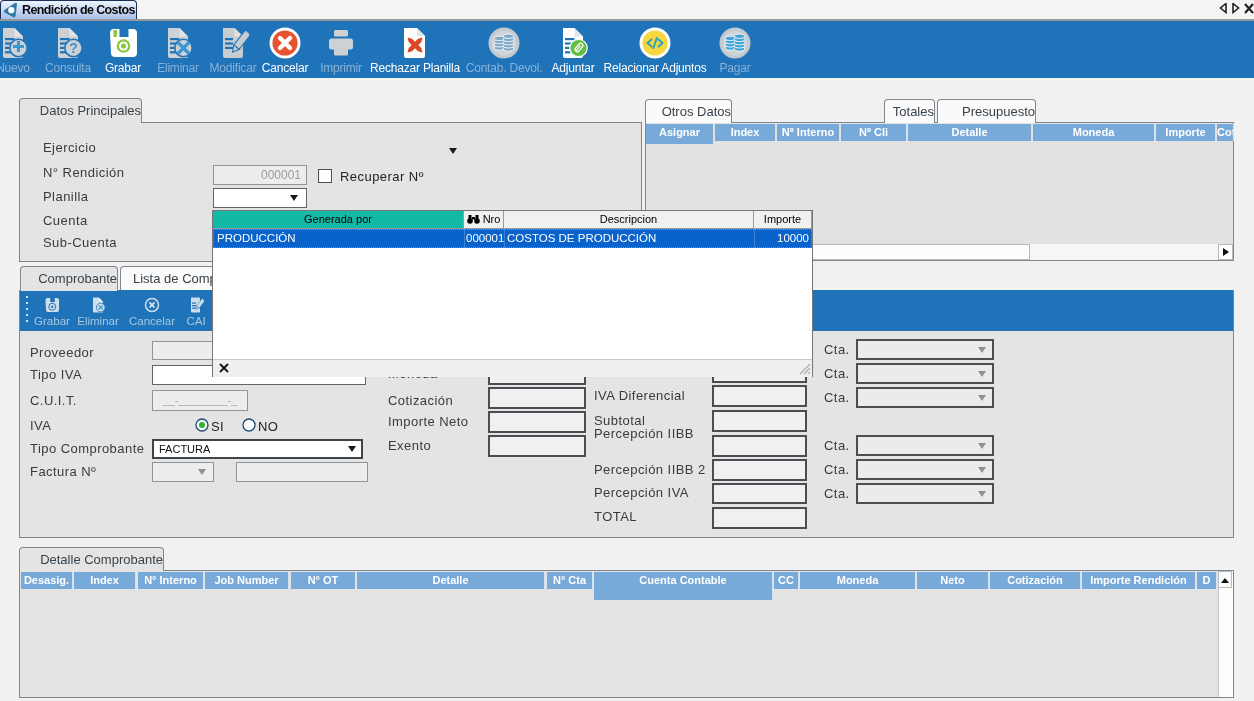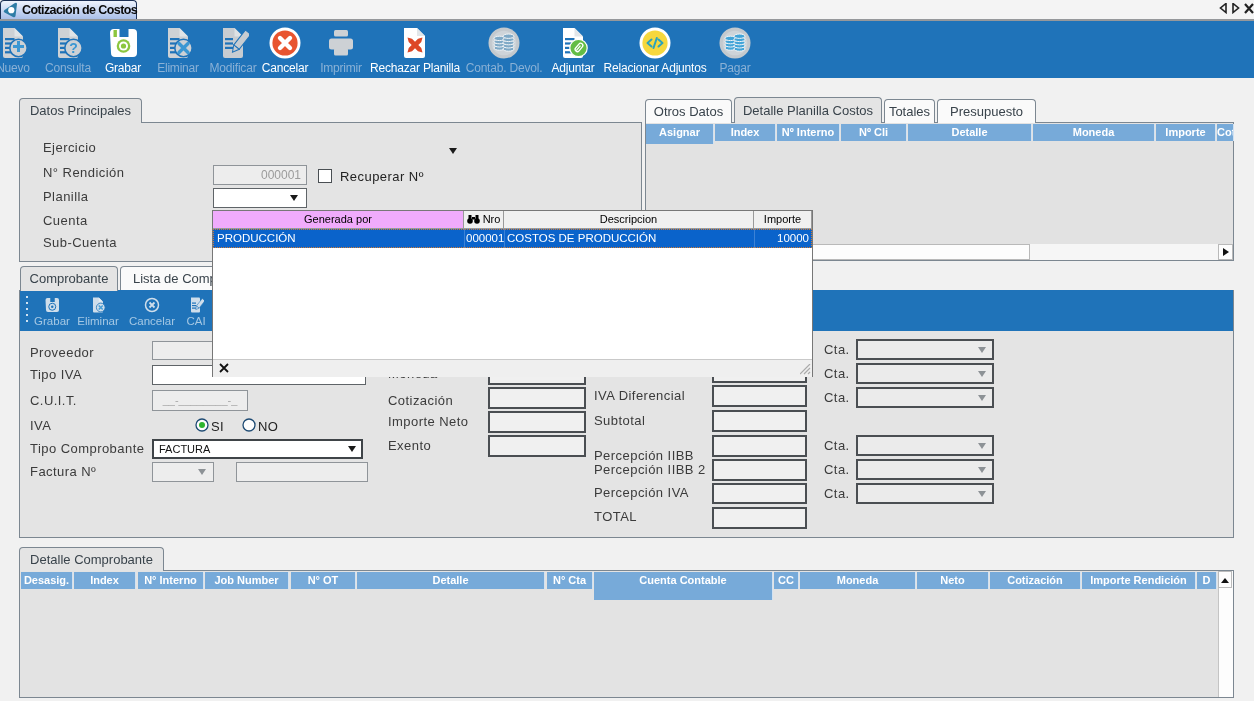--- a/index.html
+++ b/index.html
@@ -2,41 +2,41 @@
 <html><head><meta charset="utf-8"><style>
 html,body{margin:0;padding:0}
 #w{position:relative;width:1254px;height:701px;background:#f1f1f1;font-family:"Liberation Sans",sans-serif;overflow:hidden}
 .abs{position:absolute}
 .lbl{position:absolute;font-size:13px;letter-spacing:0.45px;color:#3b3b3b;white-space:nowrap}
 .inp{position:absolute;background:#fff;border:1px solid #5f6468;box-sizing:border-box}
 .dis{background:#ededed;border:1px solid #8f9499}
 .arr{position:absolute;width:0;height:0;border-left:4px solid transparent;border-right:4px solid transparent;border-top:6px solid #1a1a1a}
 .arrg{position:absolute;width:0;height:0;border-left:4px solid transparent;border-right:4px solid transparent;border-top:6px solid #8d9296}
 .panel{position:absolute;background:#e4e4e4;border:1px solid #7c8791;box-sizing:border-box}
-.tab{position:absolute;box-sizing:border-box;border:1px solid #7c8791;border-bottom:none;border-radius:4px 4px 0 0;font-size:13px;color:#39434b;text-align:center;white-space:nowrap}
+.tab{position:absolute;box-sizing:border-box;border:1px solid #7c8791;border-bottom:none;border-radius:4px 4px 0 0;font-size:13px;color:#39434b;text-align:right;white-space:nowrap}
 .tab.on{background:#e4e4e4;z-index:3}
 .tab.off{background:#fafafa}
 .th{position:absolute;background:#77aad9;color:#fff;font-size:11px;font-weight:bold;text-align:center;overflow:hidden;white-space:nowrap;box-sizing:border-box;border-right:1px solid #d2e2f2}
 .tbtn{position:absolute;top:27px;text-align:center;color:#8ab1d6;font-size:12px;letter-spacing:-0.2px;line-height:1;white-space:nowrap}
 .tbtn.en{color:#fff}
 .tbtn svg{display:block;margin:0 auto 3px auto}
 .itbtn{position:absolute;top:297px;text-align:center;color:#a5c8e4;font-size:11.5px;line-height:1;white-space:nowrap}
 .itbtn svg{display:block;margin:0 auto 3px auto}
 </style></head>
 <body>
 <div id="w">
 
 <div class="abs" style="left:0;top:0;width:1254px;height:19px;background:#f4f4f4"></div>
 <div class="abs" style="left:0;top:19px;width:1254px;height:2px;background:#96989b"></div>
 <div class="abs" style="left:0;top:0;width:137px;height:19px;background:linear-gradient(#eef3fd,#a9bfe9);border:1px solid #1b2f55;border-bottom:none;border-radius:4px 4px 0 0;box-sizing:border-box"></div>
 <svg class="abs" style="left:2px;top:2px" width="17" height="17" viewBox="0 0 17 17">
   <path d="M15 2 L13.5 14 Q13 16 11 15 L2.5 10.5 Q0.8 9.3 2.5 8 L12.5 1.2 Q14.8 0.2 15 2z" fill="#2e7ca6"></path>
   <circle cx="9.3" cy="8.2" r="3.1" fill="#fff"></circle>
 </svg>
-<div class="abs" style="left:22px;top:3px;font-size:12.5px;font-weight:bold;color:#0a0a0a;letter-spacing:-0.6px">Cotización de Costos</div>
+<div class="abs" style="left:22px;top:3px;font-size:12.5px;font-weight:bold;color:#0a0a0a;letter-spacing:-0.6px">Rendición de Costos</div>
 <svg class="abs" style="left:1218px;top:3px" width="36" height="11" viewBox="0 0 36 11">
   <path d="M8 0.5 L2.5 5 L8 9.5 z" fill="none" stroke="#222" stroke-width="1.6"></path>
   <path d="M15 0.5 L20.5 5 L15 9.5 z" fill="none" stroke="#222" stroke-width="1.6"></path>
   <path d="M27 1 L35 10 M35 1 L27 10" stroke="#222" stroke-width="2.2"></path>
 </svg>
 
 <div class="abs" style="left:0;top:21px;width:1254px;height:57px;background:#1f73b9"></div>
 <div id="TB">
       <div class="tbtn" style="left:-15px;width:56px"><svg width="32" height="32" viewBox="0 0 32 32">
           <path d="M6 1 h11.5 L26 9.5 V29 a2 2 0 0 1-2 2 H8 a2 2 0 0 1-2-2 z" fill="#cdd1d5"></path>
@@ -160,21 +160,20 @@
 <div class="lbl" style="left:43px;top:235px">Sub-Cuenta</div>
 <i class="arr" style="left:449px;top:148px"></i>
 <div class="inp dis" style="left:213px;top:165px;width:94px;height:20px;font-size:12px;color:#9b9b9b;line-height:18px;text-align:right;padding-right:5px">000001</div>
 <div class="inp" style="left:318px;top:169px;width:14px;height:14px;border-color:#4a4f53"></div>
 <div class="lbl" style="left:340px;top:169px;color:#222">Recuperar Nº</div>
 <div class="inp" style="left:213px;top:188px;width:94px;height:20px"></div>
 <i class="arr" style="left:290px;top:195px"></i>
 
 <div class="panel" style="left:645px;top:122px;width:589px;height:139px;background:#e2e2e2"></div>
 <div class="tab off" style="left:645px;top:99px;width:87px;height:24px;line-height:23px">Otros Datos</div>
-<div class="tab on" style="left:734px;top:97px;width:148px;height:26px;line-height:25px">Detalle Planilla Costos</div>
 <div class="tab off" style="left:884px;top:99px;width:51px;height:24px;line-height:23px">Totales</div>
 <div class="tab off" style="left:937px;top:99px;width:99px;height:24px;line-height:23px">Presupuesto</div>
 <div id="RTH">
       <div class="th" style="left:646px;top:124px;width:68px;height:20px;line-height:17px">Asignar</div>
       <div class="th" style="left:715px;top:124px;width:61px;height:17px;line-height:17px">Index</div>
       <div class="th" style="left:777px;top:124px;width:63px;height:17px;line-height:17px">Nº Interno</div>
       <div class="th" style="left:841px;top:124px;width:66px;height:17px;line-height:17px">Nº Cli</div>
       <div class="th" style="left:908px;top:124px;width:124px;height:17px;line-height:17px">Detalle</div>
       <div class="th" style="left:1033px;top:124px;width:122px;height:17px;line-height:17px">Moneda</div>
       <div class="th" style="left:1156px;top:124px;width:60px;height:17px;line-height:17px">Importe</div>
@@ -248,21 +247,21 @@
 <div class="lbl" style="left:388px;top:393px">Cotización</div>
 <div class="lbl" style="left:388px;top:414px">Importe Neto</div>
 <div class="lbl" style="left:388px;top:438px">Exento</div>
 <div class="inp dis" style="left:488px;top:364px;width:98px;height:21px;background:#f0f0f0;border:2px solid #4a4e52"></div>
 <div class="inp dis" style="left:488px;top:387px;width:98px;height:22px;background:#f0f0f0;border:2px solid #4a4e52"></div>
 <div class="inp dis" style="left:488px;top:411px;width:98px;height:22px;background:#f0f0f0;border:2px solid #4a4e52"></div>
 <div class="inp dis" style="left:488px;top:435px;width:98px;height:22px;background:#f0f0f0;border:2px solid #4a4e52"></div>
 
 <div class="lbl" style="left:594px;top:388px">IVA Diferencial</div>
 <div class="lbl" style="left:594px;top:413px">Subtotal</div>
-<div class="lbl" style="left:594px;top:448px">Percepción IIBB</div>
+<div class="lbl" style="left:594px;top:426px">Percepción IIBB</div>
 <div class="lbl" style="left:594px;top:462px">Percepción IIBB 2</div>
 <div class="lbl" style="left:594px;top:485px">Percepción IVA</div>
 <div class="lbl" style="left:594px;top:509px">TOTAL</div>
 <div class="inp dis" style="left:712px;top:362px;width:95px;height:21px;background:#f0f0f0;border:2px solid #4a4e52"></div>
 <div class="inp dis" style="left:712px;top:385px;width:95px;height:22px;background:#f0f0f0;border:2px solid #4a4e52"></div>
 <div class="inp dis" style="left:712px;top:410px;width:95px;height:22px;background:#f0f0f0;border:2px solid #4a4e52"></div>
 <div class="inp dis" style="left:712px;top:435px;width:95px;height:22px;background:#f0f0f0;border:2px solid #4a4e52"></div>
 <div class="inp dis" style="left:712px;top:459px;width:95px;height:22px;background:#f0f0f0;border:2px solid #4a4e52"></div>
 <div class="inp dis" style="left:712px;top:483px;width:95px;height:21px;background:#f0f0f0;border:2px solid #4a4e52"></div>
 <div class="inp dis" style="left:712px;top:507px;width:95px;height:22px;background:#f0f0f0;border:2px solid #4a4e52"></div>
@@ -306,21 +305,21 @@
       <div class="th" style="left:1082px;top:572px;width:114px;height:17px;line-height:17px">Importe Rendición</div>
       <div class="th" style="left:1197px;top:572px;width:20px;height:17px;line-height:17px">D</div>
     </div>
 
 <div class="abs" style="left:1218px;top:571px;width:14px;height:126px;background:#fdfdfd;border-left:1px solid #c4c4c4"></div>
 <div class="abs" style="left:1218px;top:571px;width:14px;height:17px;background:#fdfdfd;border:1px solid #bbb;box-sizing:border-box"></div>
 <i class="abs" style="left:1221px;top:578px;width:0;height:0;border-left:4px solid transparent;border-right:4px solid transparent;border-bottom:5px solid #111"></i>
 
 <div class="abs" style="left:212px;top:210px;width:601px;height:167px;background:#fff;border:1px solid #777;box-sizing:border-box;z-index:10"></div>
 <div id="POP" style="position:absolute;left:213px;top:211px;width:599px;z-index:11">
-      <div style="position:absolute;left:0px;top:0;width:251px;height:18px;background:#f0abfc;border-right:1px solid #9a9a9a;border-bottom:1px solid #9a9a9a;box-sizing:border-box;font-size:11px;color:#000;text-align:center;line-height:17px">Generada por</div>
+      <div style="position:absolute;left:0px;top:0;width:251px;height:18px;background:#14b8a6;border-right:1px solid #9a9a9a;border-bottom:1px solid #9a9a9a;box-sizing:border-box;font-size:11px;color:#000;text-align:center;line-height:17px">Generada por</div>
       <div style="position:absolute;left:251px;top:0;width:40px;height:18px;background:#f0f0f0;border-right:1px solid #9a9a9a;border-bottom:1px solid #9a9a9a;box-sizing:border-box;font-size:11px;color:#000;text-align:center;line-height:17px"><svg width="13" height="9" viewBox="0 0 13 9" style="vertical-align:-1px">
           <circle cx="3" cy="6" r="2.8" fill="#000"></circle>
           <circle cx="10" cy="6" r="2.8" fill="#000"></circle>
           <rect x="1.5" y="0" width="3" height="4" fill="#000"></rect>
           <rect x="8.5" y="0" width="3" height="4" fill="#000"></rect>
           <rect x="5" y="2" width="3" height="2.5" fill="#000"></rect>
         </svg> Nro</div>
       <div style="position:absolute;left:291px;top:0;width:250px;height:18px;background:#f0f0f0;border-right:1px solid #9a9a9a;border-bottom:1px solid #9a9a9a;box-sizing:border-box;font-size:11px;color:#000;text-align:center;line-height:17px">Descripcion</div>
       <div style="position:absolute;left:541px;top:0;width:58px;height:18px;background:#f0f0f0;border-right:1px solid #9a9a9a;border-bottom:1px solid #9a9a9a;box-sizing:border-box;font-size:11px;color:#000;text-align:center;line-height:17px">Importe</div>
       <div style="position:absolute;left:0;top:18px;width:599px;height:19px;background:#0a63cb;outline:1px dotted #cf7b35;outline-offset:-1px"></div>

